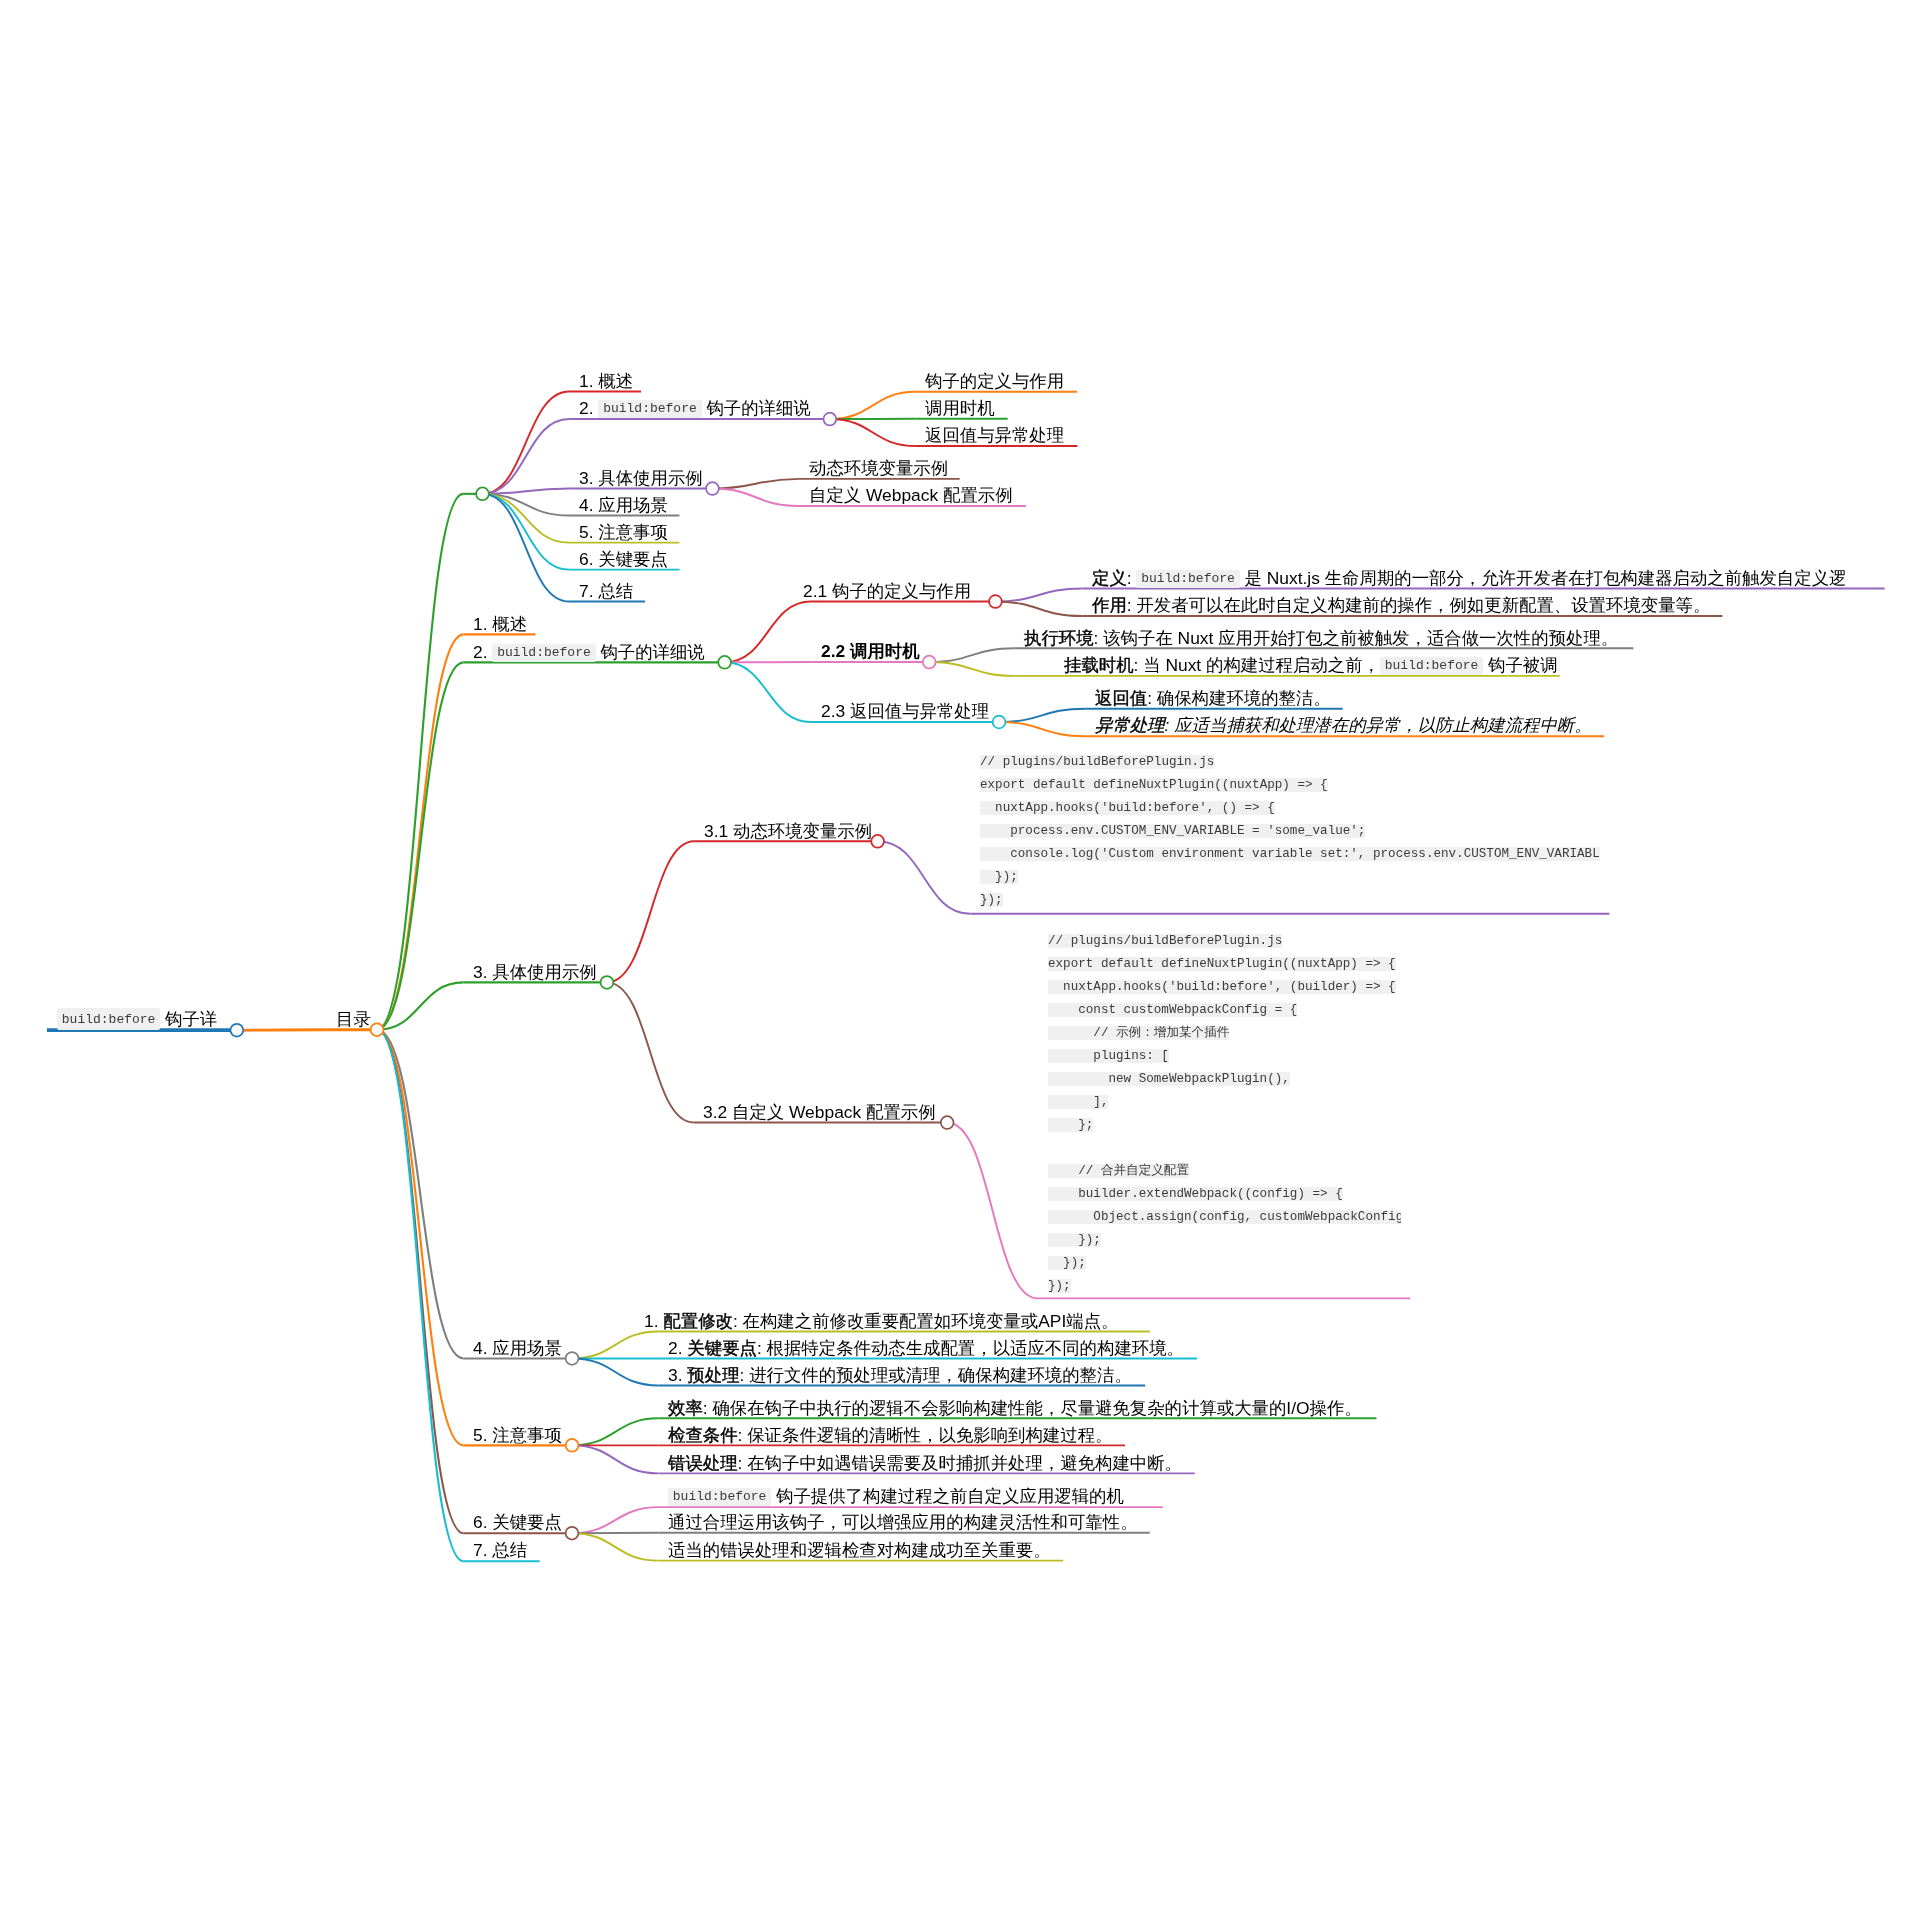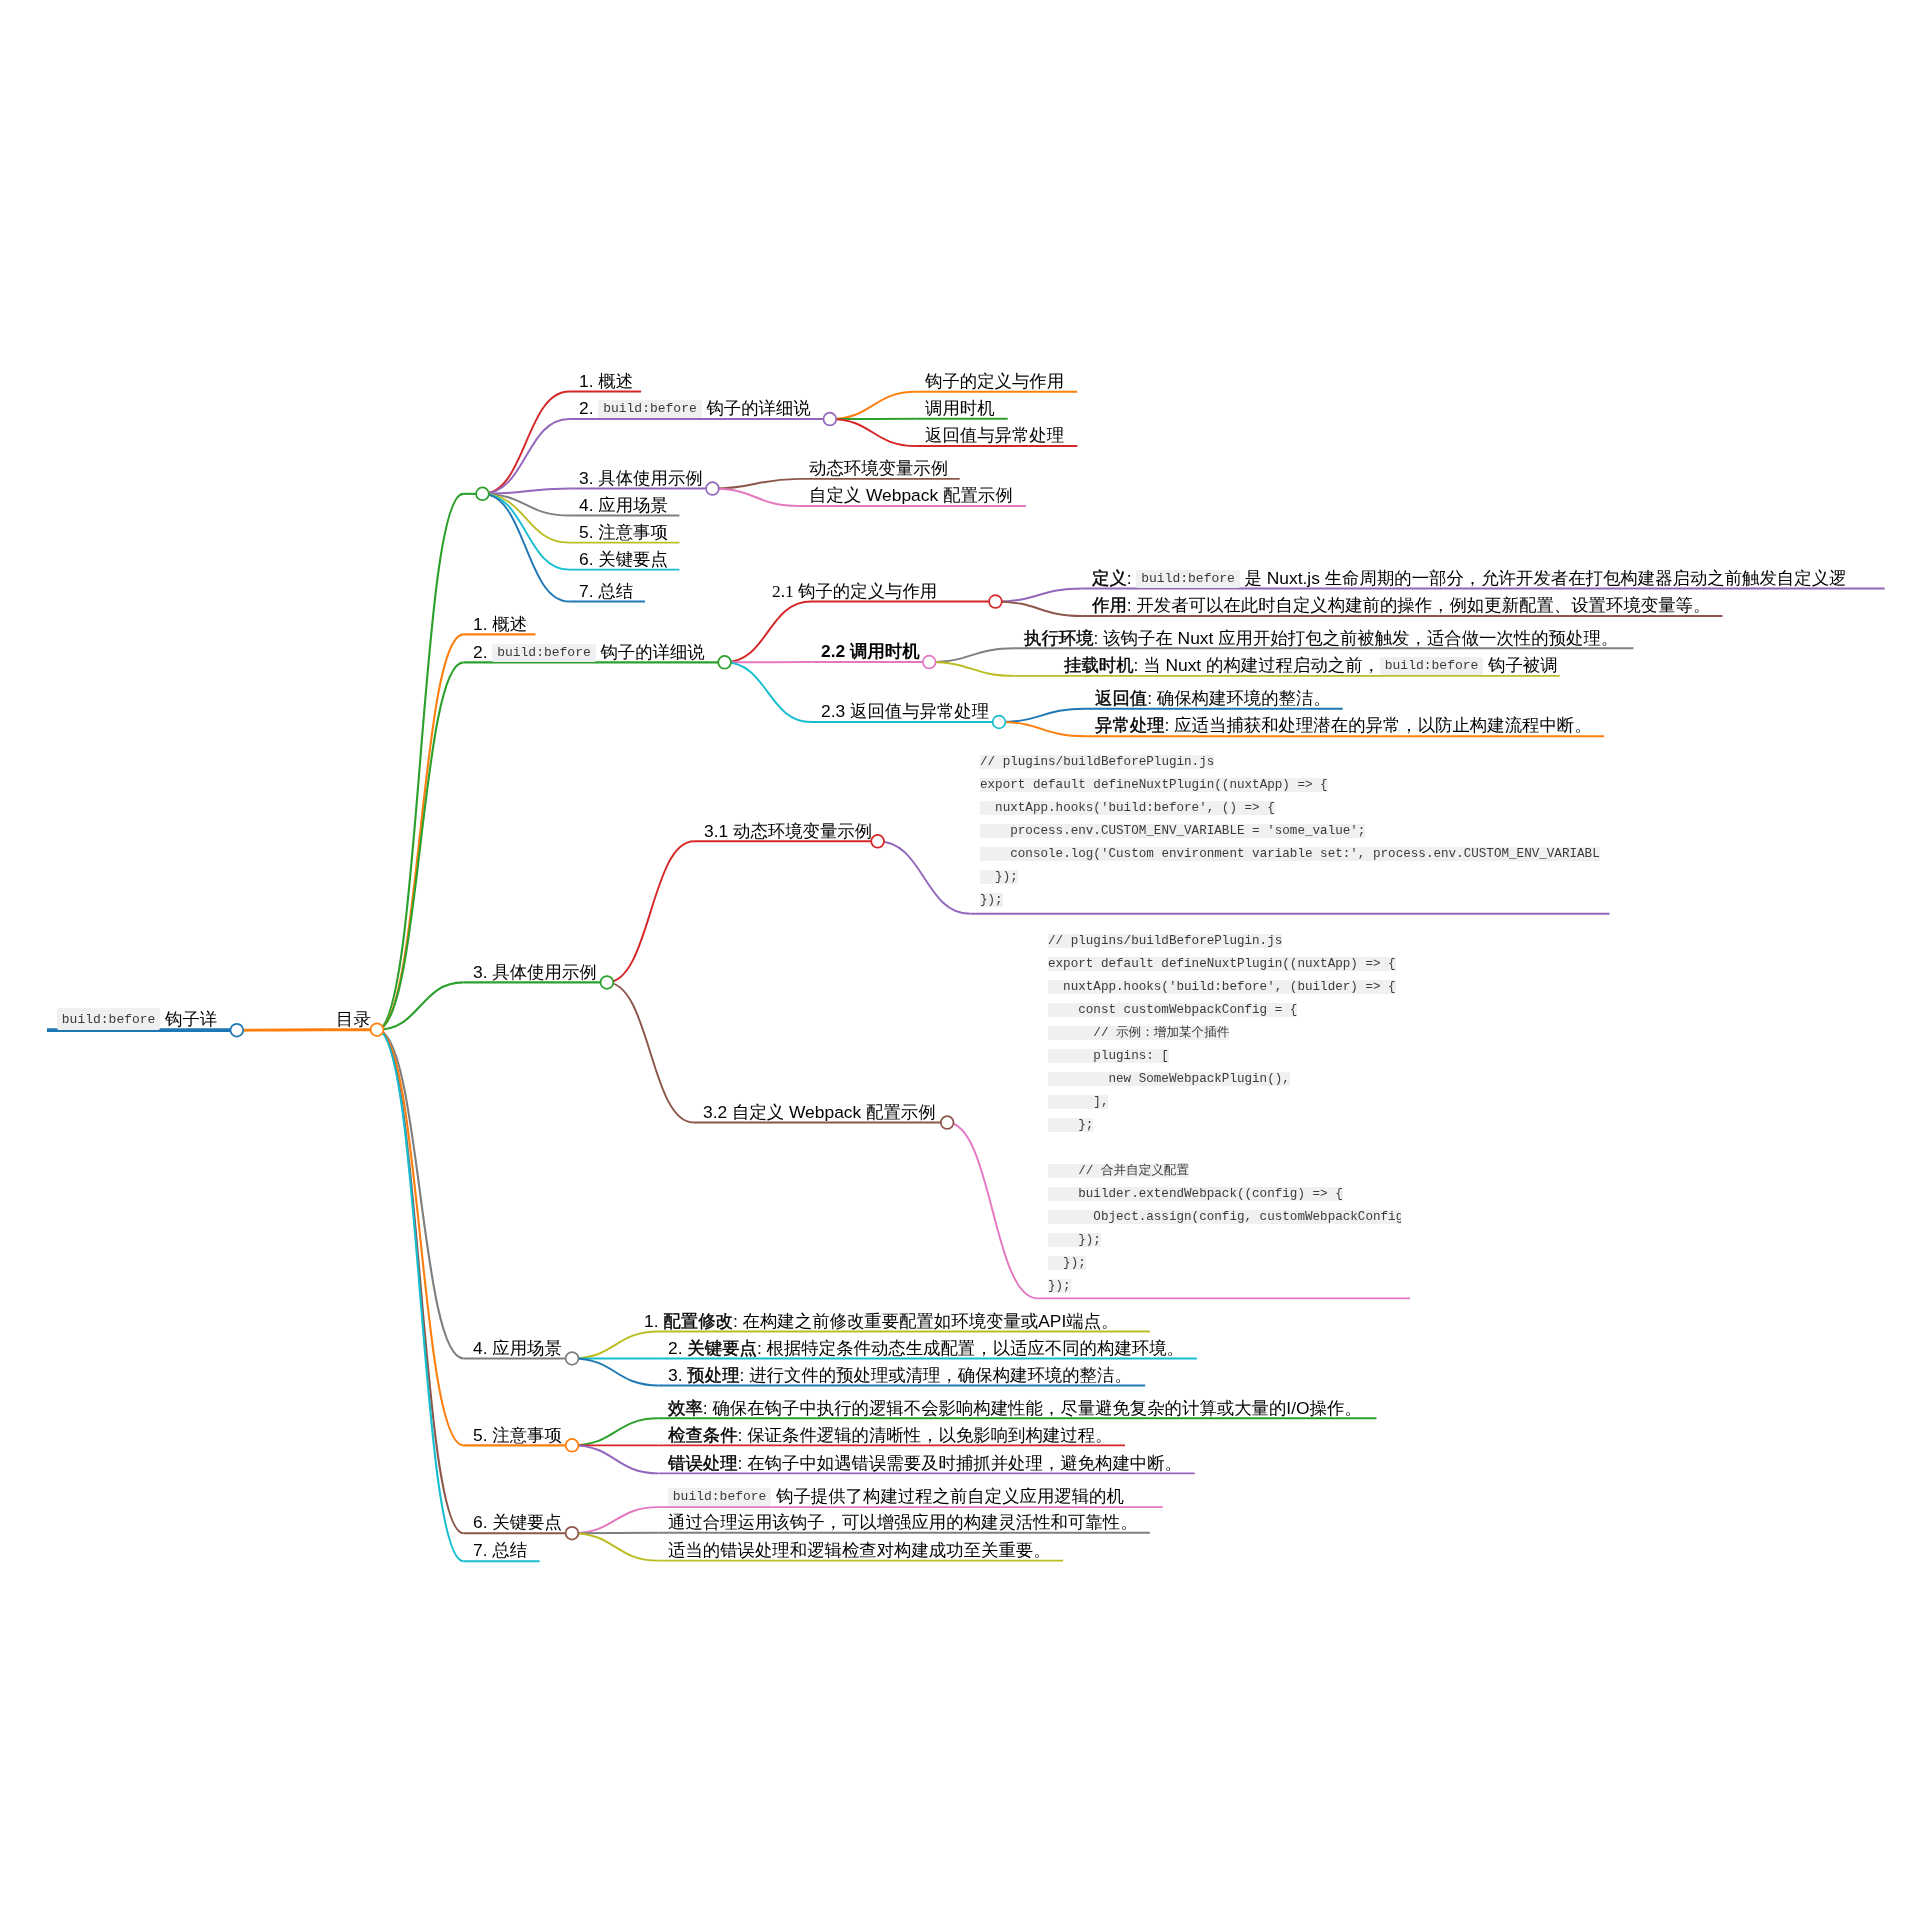--- a/index.html
+++ b/index.html
@@ -144,29 +144,29 @@
       <div class="mm-label" style="left: 925px; top: 427px;"><span class="plain">返回值与异常处理</span></div>
       <div class="mm-label" style="left: 809px; top: 460px;"><span class="plain">动态环境变量示例</span></div>
       <div class="mm-label" style="left: 809px; top: 487px;"><span class="plain">自定义 Webpack 配置示例</span></div>
       <div class="mm-label" style="left: 473px; top: 616px;"><span class="plain">1. 概述</span></div>
       <div class="mm-label" style="left: 473px; top: 644px;"><span class="plain">2. </span><span class="code">build:before</span><span class="plain"> 钩子的详细说</span></div>
       <div class="mm-label" style="left: 473px; top: 964px;"><span class="plain">3. 具体使用示例</span></div>
       <div class="mm-label" style="left: 473px; top: 1340px;"><span class="plain">4. 应用场景</span></div>
       <div class="mm-label" style="left: 473px; top: 1427px;"><span class="plain">5. 注意事项</span></div>
       <div class="mm-label" style="left: 473px; top: 1514px;"><span class="plain">6. 关键要点</span></div>
       <div class="mm-label" style="left: 473px; top: 1542px;"><span class="plain">7. 总结</span></div>
-      <div class="mm-label" style="left: 772px; top: 583px; font-family: Liberation Serif, serif;"><span class="plain">2.1 钩子的定义与作用</span></div>
+      <div class="mm-label" style="left: 803px; top: 583px;"><span class="plain">2.1 钩子的定义与作用</span></div>
       <div class="mm-label" style="left: 821px; top: 643px; font-weight: bold;"><span class="plain">2.2 调用时机</span></div>
       <div class="mm-label" style="left: 821px; top: 703px; text-align: right;"><span class="plain">2.3 返回值与异常处理</span></div>
       <div class="mm-label" style="left: 1092px; top: 570px;"><span class="bold">定义</span><span class="plain">: </span><span class="code">build:before</span><span class="plain"> 是 Nuxt.js 生命周期的一部分，允许开发者在打包构建器启动之前触发自定义逻</span></div>
       <div class="mm-label" style="left: 1092px; top: 597px;"><span class="bold">作用</span><span class="plain">: 开发者可以在此时自定义构建前的操作，例如更新配置、设置环境变量等。</span></div>
       <div class="mm-label" style="left: 1024px; top: 630px;"><span class="bold">执行环境</span><span class="plain">: 该钩子在 Nuxt 应用开始打包之前被触发，适合做一次性的预处理。</span></div>
       <div class="mm-label" style="left: 1064px; top: 657px;"><span class="bold">挂载时机</span><span class="plain">: 当 Nuxt 的构建过程启动之前，</span><span class="code">build:before</span><span class="plain"> 钩子被调</span></div>
       <div class="mm-label" style="left: 1095px; top: 690px;"><span class="bold">返回值</span><span class="plain">: 确保构建环境的整洁。</span></div>
-      <div class="mm-label" style="left: 1095px; top: 717px;"><span class="bold">异常处理</span><span class="plain">: 应适当捕获和处理潜在的异常，以防止构建流程中断。</span></div>
+      <div class="mm-label" style="left: 1095px; top: 717px; font-style: italic;"><span class="bold">异常处理</span><span class="plain">: 应适当捕获和处理潜在的异常，以防止构建流程中断。</span></div>
       <div class="mm-label" style="left: 704px; top: 823px;"><span class="plain">3.1 动态环境变量示例</span></div>
       <div class="mm-label" style="left: 703px; top: 1104px;"><span class="plain">3.2 自定义 Webpack 配置示例</span></div>
       <div class="mm-code" style="left: 980px; width: 620px; top: 751px;"><span class="ln">// plugins/buildBeforePlugin.js</span>
 <span class="ln">export default defineNuxtPlugin((nuxtApp) =&gt; {</span>
 <span class="ln">  nuxtApp.hooks('build:before', () =&gt; {</span>
 <span class="ln">    process.env.CUSTOM_ENV_VARIABLE = 'some_value';</span>
 <span class="ln">    console.log('Custom environment variable set:', process.env.CUSTOM_ENV_VARIABLE);</span>
 <span class="ln">  });</span>
 <span class="ln">});</span></div>
       <div class="mm-code" style="left: 1048px; width: 353px; top: 930px;"><span class="ln">// plugins/buildBeforePlugin.js</span>

